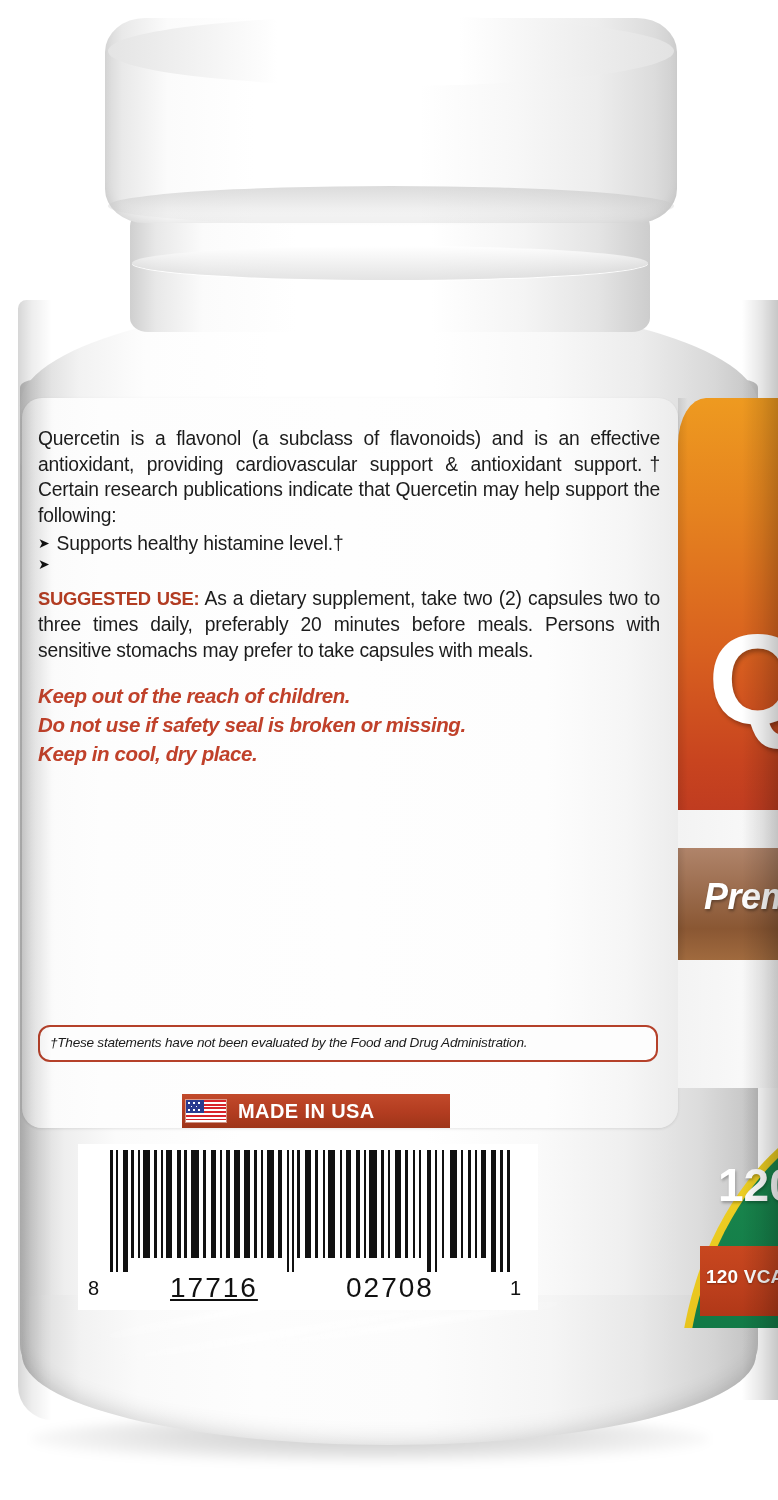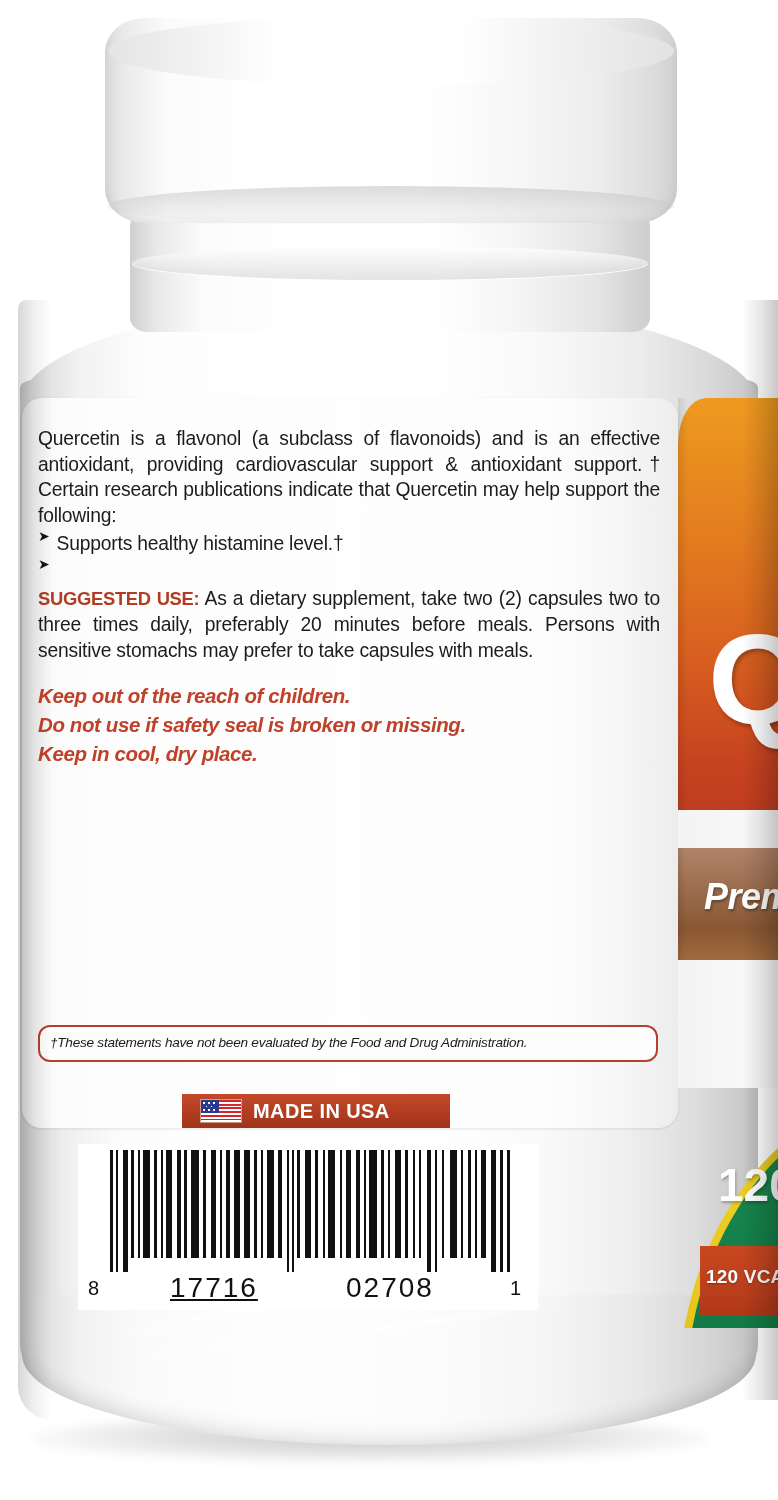--- a/index.html
+++ b/index.html
@@ -181,21 +181,21 @@
     line-height: 25.6px;
     text-align: justify;
     font-family: "Liberation Sans", sans-serif;
     letter-spacing: -0.2px;
   }
   .para.tight { text-align: justify; }
 
   .bullets { margin-top: 2px; }
   .bullet-row {
     display: flex;
-    align-items: flex-start;
+    align-items: center;
     gap: 7px;
     color: #1c1c1c;
     font-size: 19.3px;
     line-height: 28px;
     letter-spacing: -0.2px;
   }
   .bullet-arrow {
     font-size: 14px;
     color: #111;
     line-height: 1;
@@ -245,21 +245,21 @@
   .usa-badge {
     position: absolute;
     left: 160px;
     bottom: 0px;
     width: 268px;
     height: 34px;
     background: linear-gradient(to bottom, #C24A2B 0%, #B23C20 55%, #9E3519 100%);
     display: flex;
     align-items: center;
     gap: 11px;
-    padding-left: 18px;
+    padding-left: 3px;
   }
   .usa-badge .txt {
     color: #ffffff;
     font-weight: bold;
     font-size: 20px;
     letter-spacing: 0.4px;
   }
   .flag {
     width: 42px; height: 24px;
     position: relative;

